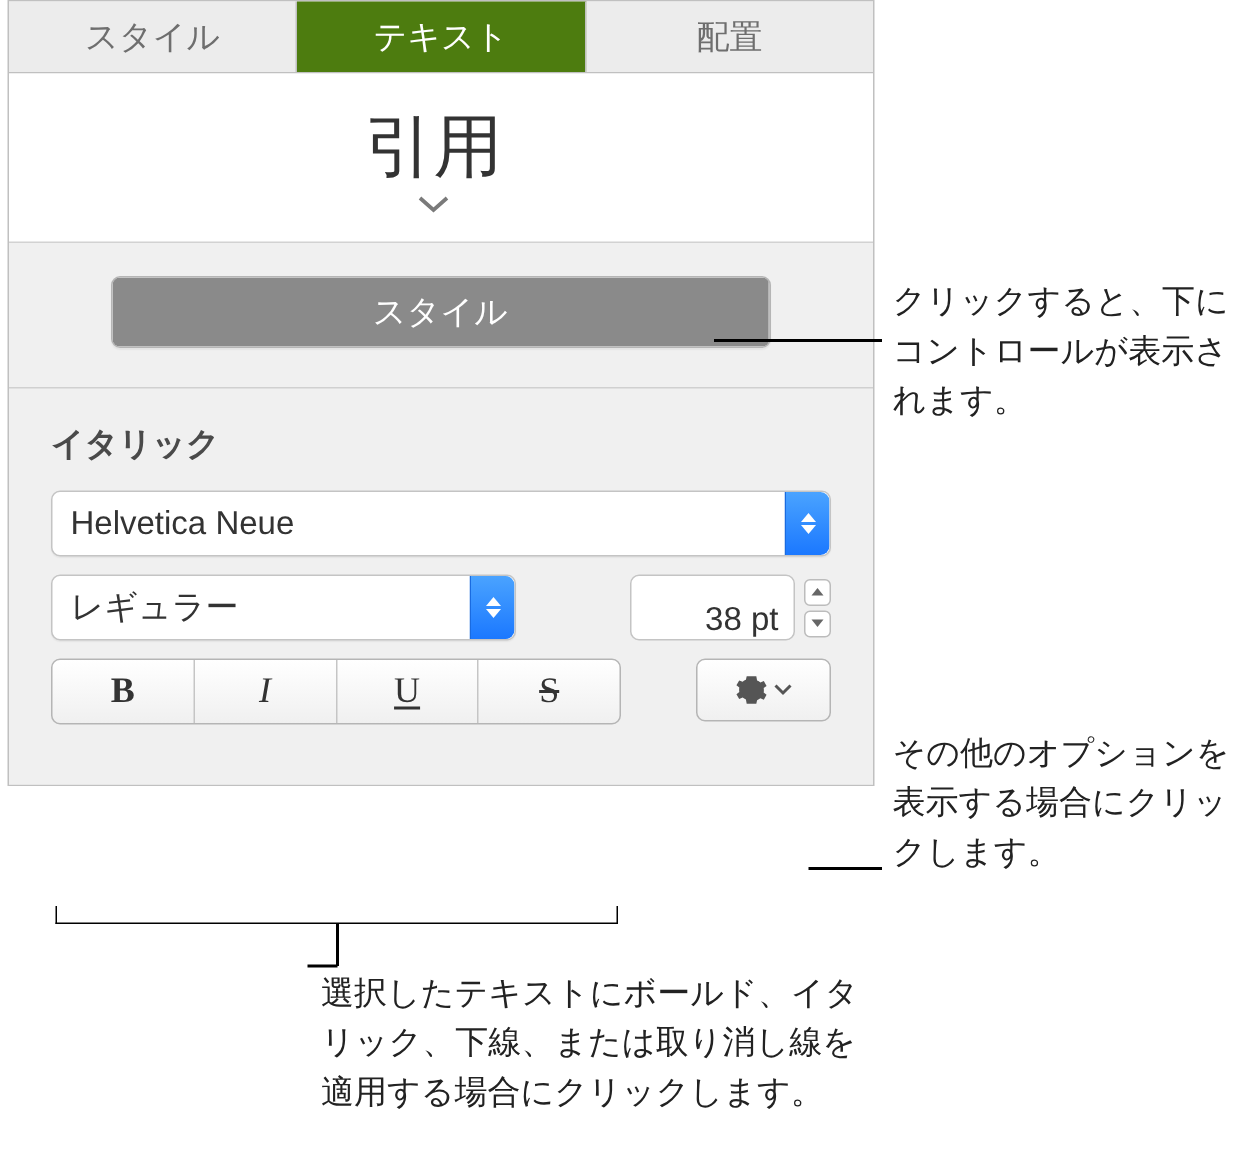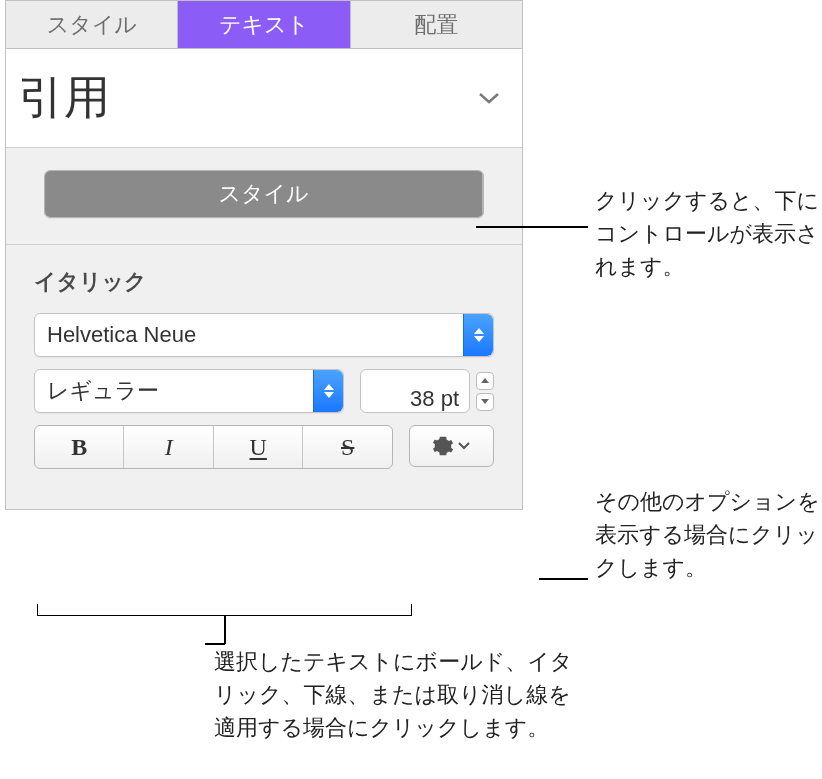--- a/index.html
+++ b/index.html
@@ -8,21 +8,21 @@
       background: #fff;
       width: 822px;
       height: 779px;
       position: relative;
       overflow: hidden;
     }
     .panel {
       position: absolute;
       left: 5px;
       top: 0;
-      width: 518px;
+      width: 578px;
       border: 1px solid #c0c0c0;
       background: #fefefe;
     }
     
     .top-tabs {
       display: flex;
       height: 48px;
       border-bottom: 1px solid #c0c0c0;
     }
     .top-tab {
@@ -31,31 +31,32 @@
       align-items: center;
       justify-content: center;
       font-size: 22px;
       color: #6e6e6e;
       background: #ececec;
       border-right: 1px solid #c0c0c0;
       cursor: pointer;
     }
     .top-tab:last-child { border-right: none; }
     .top-tab.active {
-      background: #8b5cf6;
+      background: #4d7c0f;
       color: #fff;
     }
     
     .style-row {
       display: flex;
       align-items: center;
       justify-content: space-between;
       padding: 18px 22px 18px 12px;
       border-bottom: 1px solid #d2d2d2;
       background: #fff;
+      flex-direction: column;
     }
     .style-name {
       font-size: 46px;
       color: #333;
       font-weight: 400;
     }
     .style-arrow svg { display:block; }
     
     .inner {
       background: #f0f0f0;

